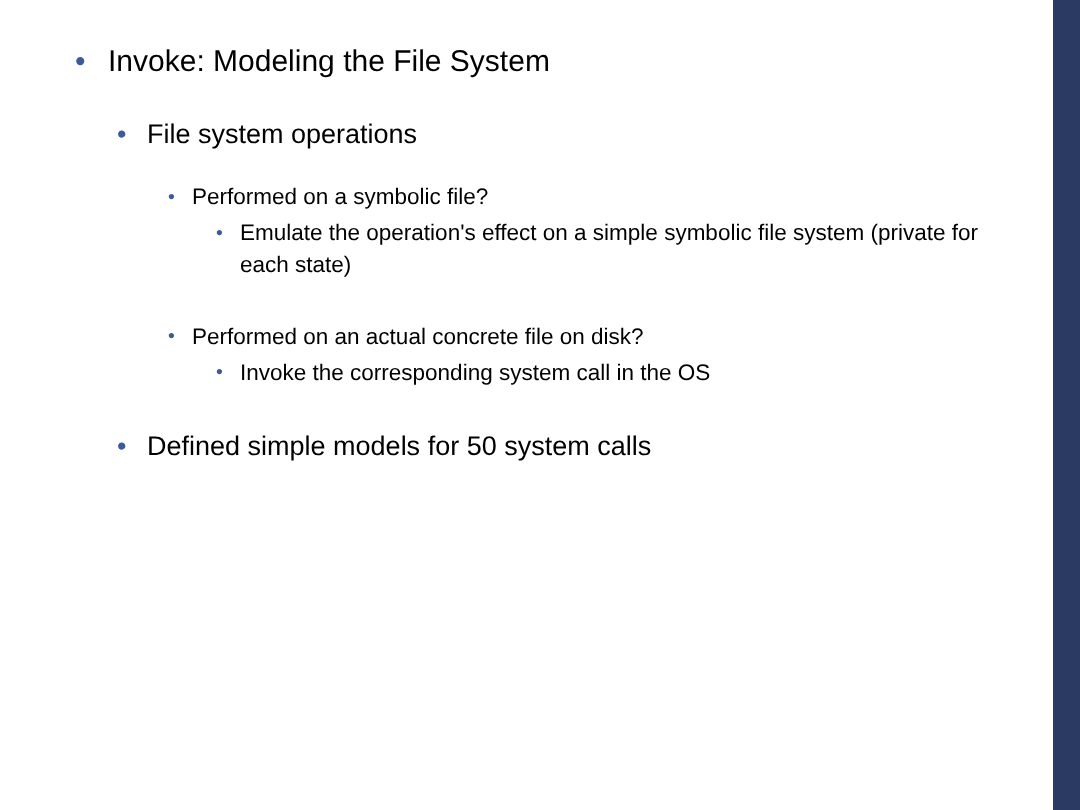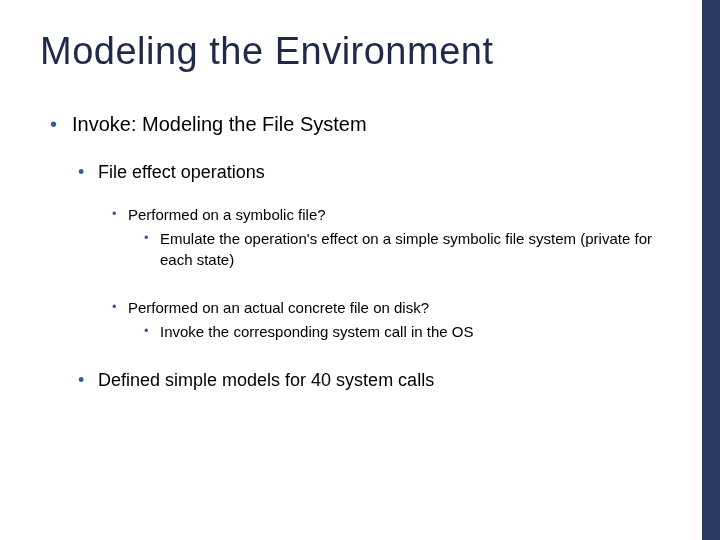--- a/index.html
+++ b/index.html
@@ -110,29 +110,28 @@
     color: #3d5a9a;
     font-size: 13px;
   }
 </style>
 </head>
 <body>
 
 <div class="slide">
   <div class="side-bar"></div>
 
-  <h1 class="title">Modeling the Environment</h1>
 
   <ul class="lvl1">
     <li>
       <span>Invoke: Modeling the File System</span>
 
       <ul class="lvl2">
         <li>
-          <span>File effect operations</span>
+          <span>File system operations</span>
 
           <ul class="lvl3">
             <li>
               <span>Performed on a symbolic file?</span>
               <ul class="lvl4">
                 <li>
                   <span>Emulate the operation's effect on a simple symbolic file system (private for each state)</span>
                 </li>
               </ul>
             </li>
@@ -141,18 +140,18 @@
               <ul class="lvl4">
                 <li>
                   <span>Invoke the corresponding system call in the OS</span>
                 </li>
               </ul>
             </li>
           </ul>
         </li>
 
         <li>
-          <span>Defined simple models for 40 system calls</span>
+          <span>Defined simple models for 50 system calls</span>
         </li>
       </ul>
     </li>
   </ul>
 </div>
 
 </body></html>

